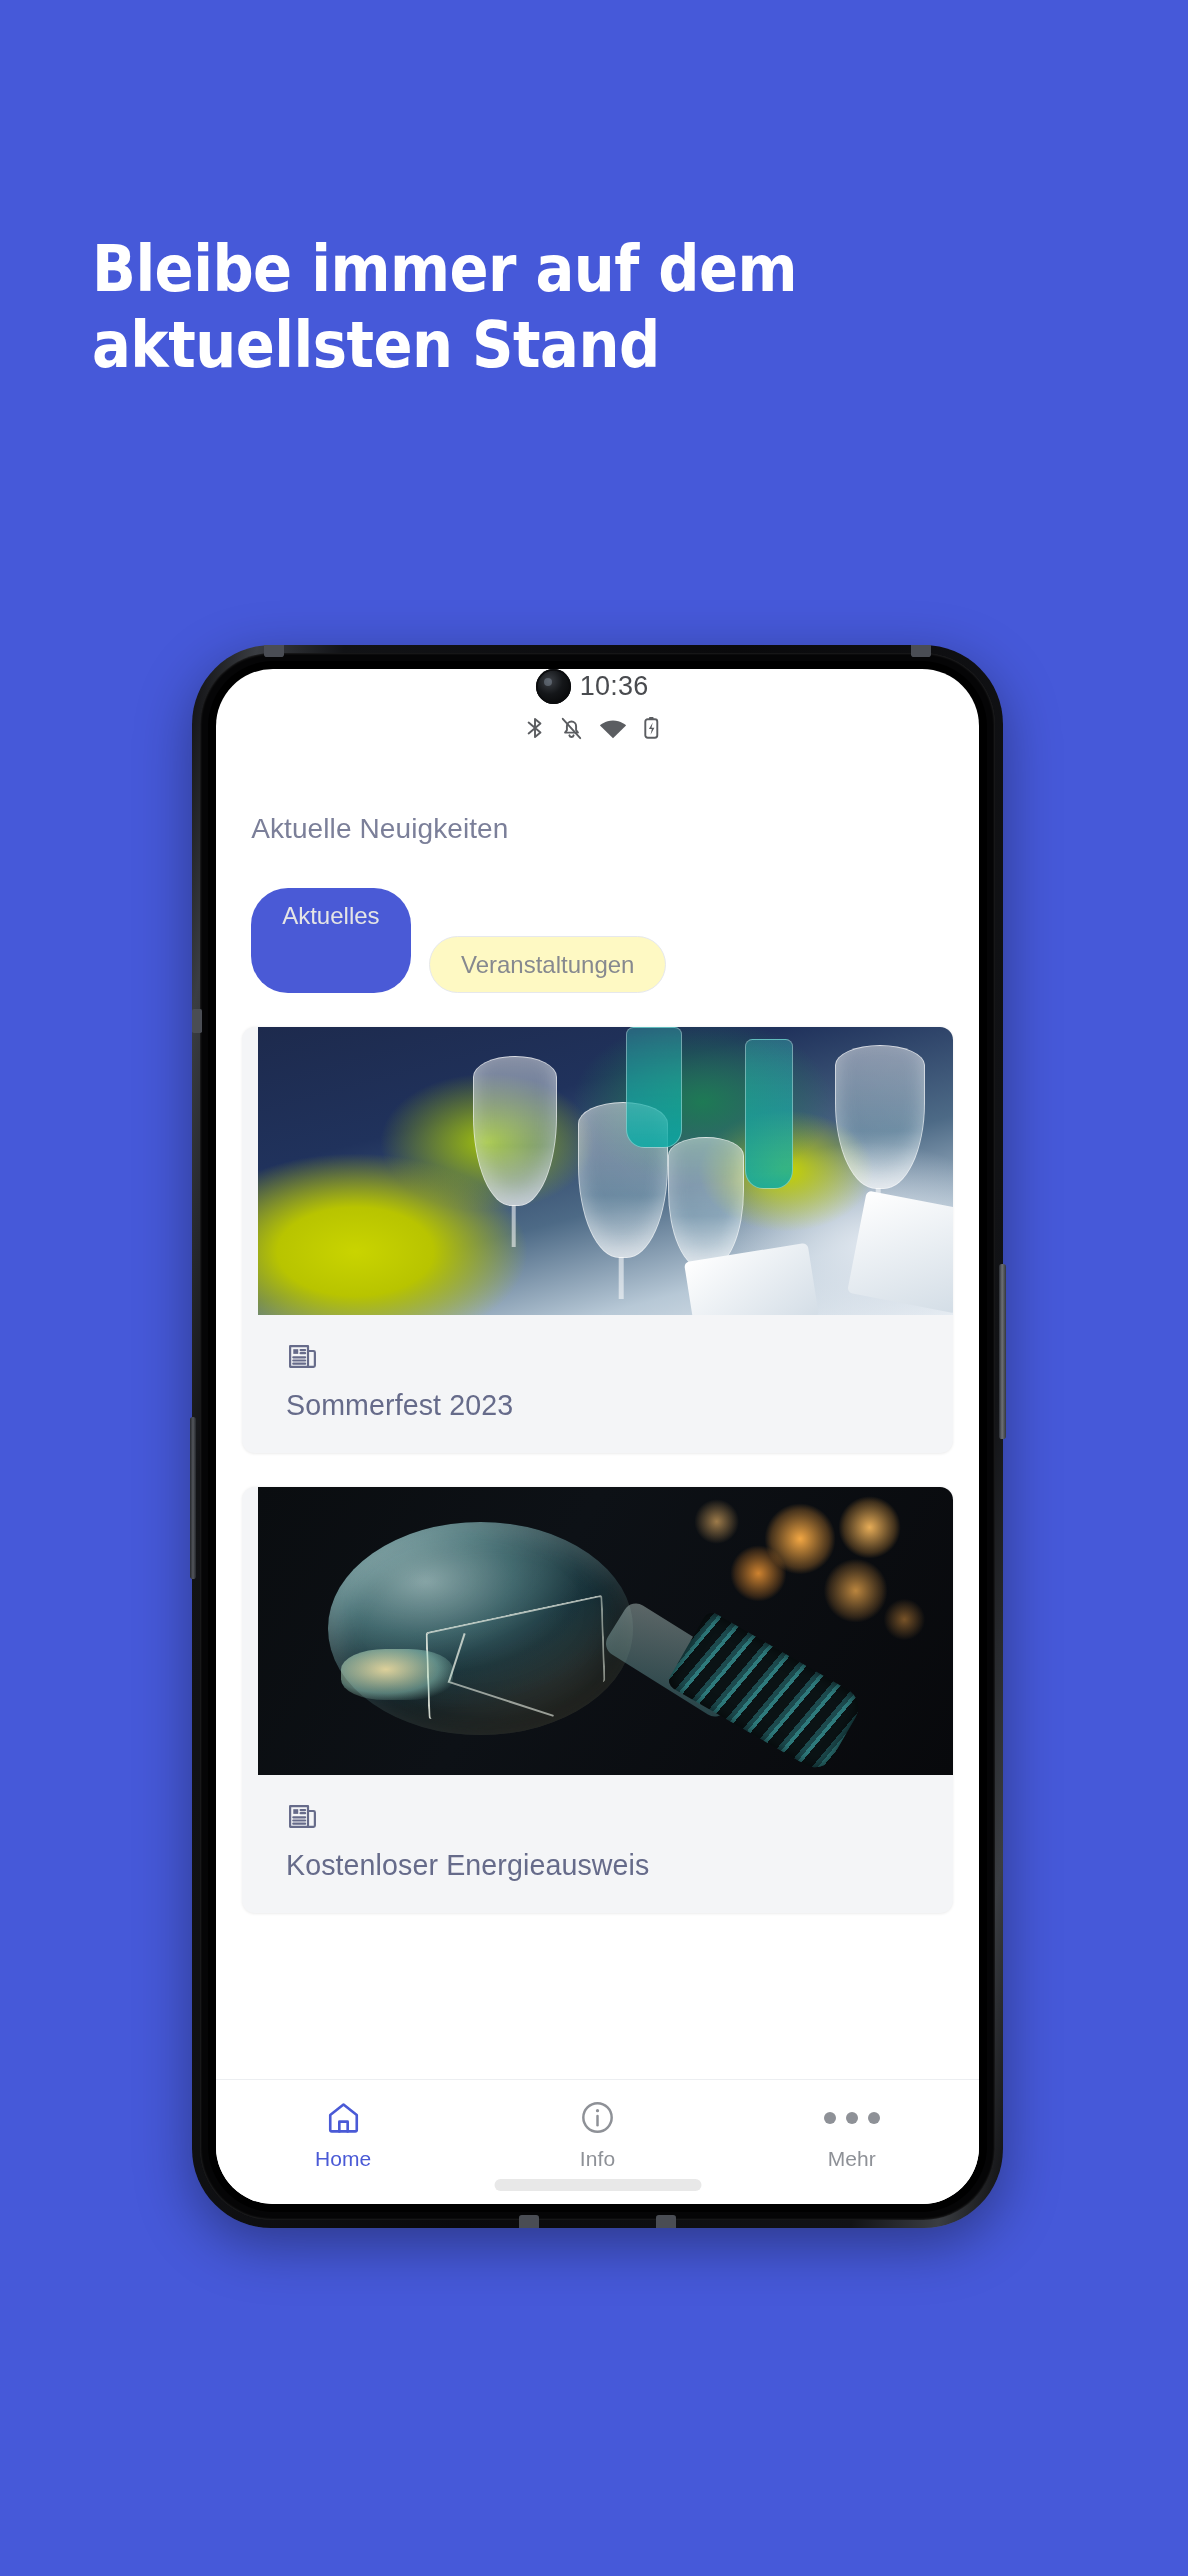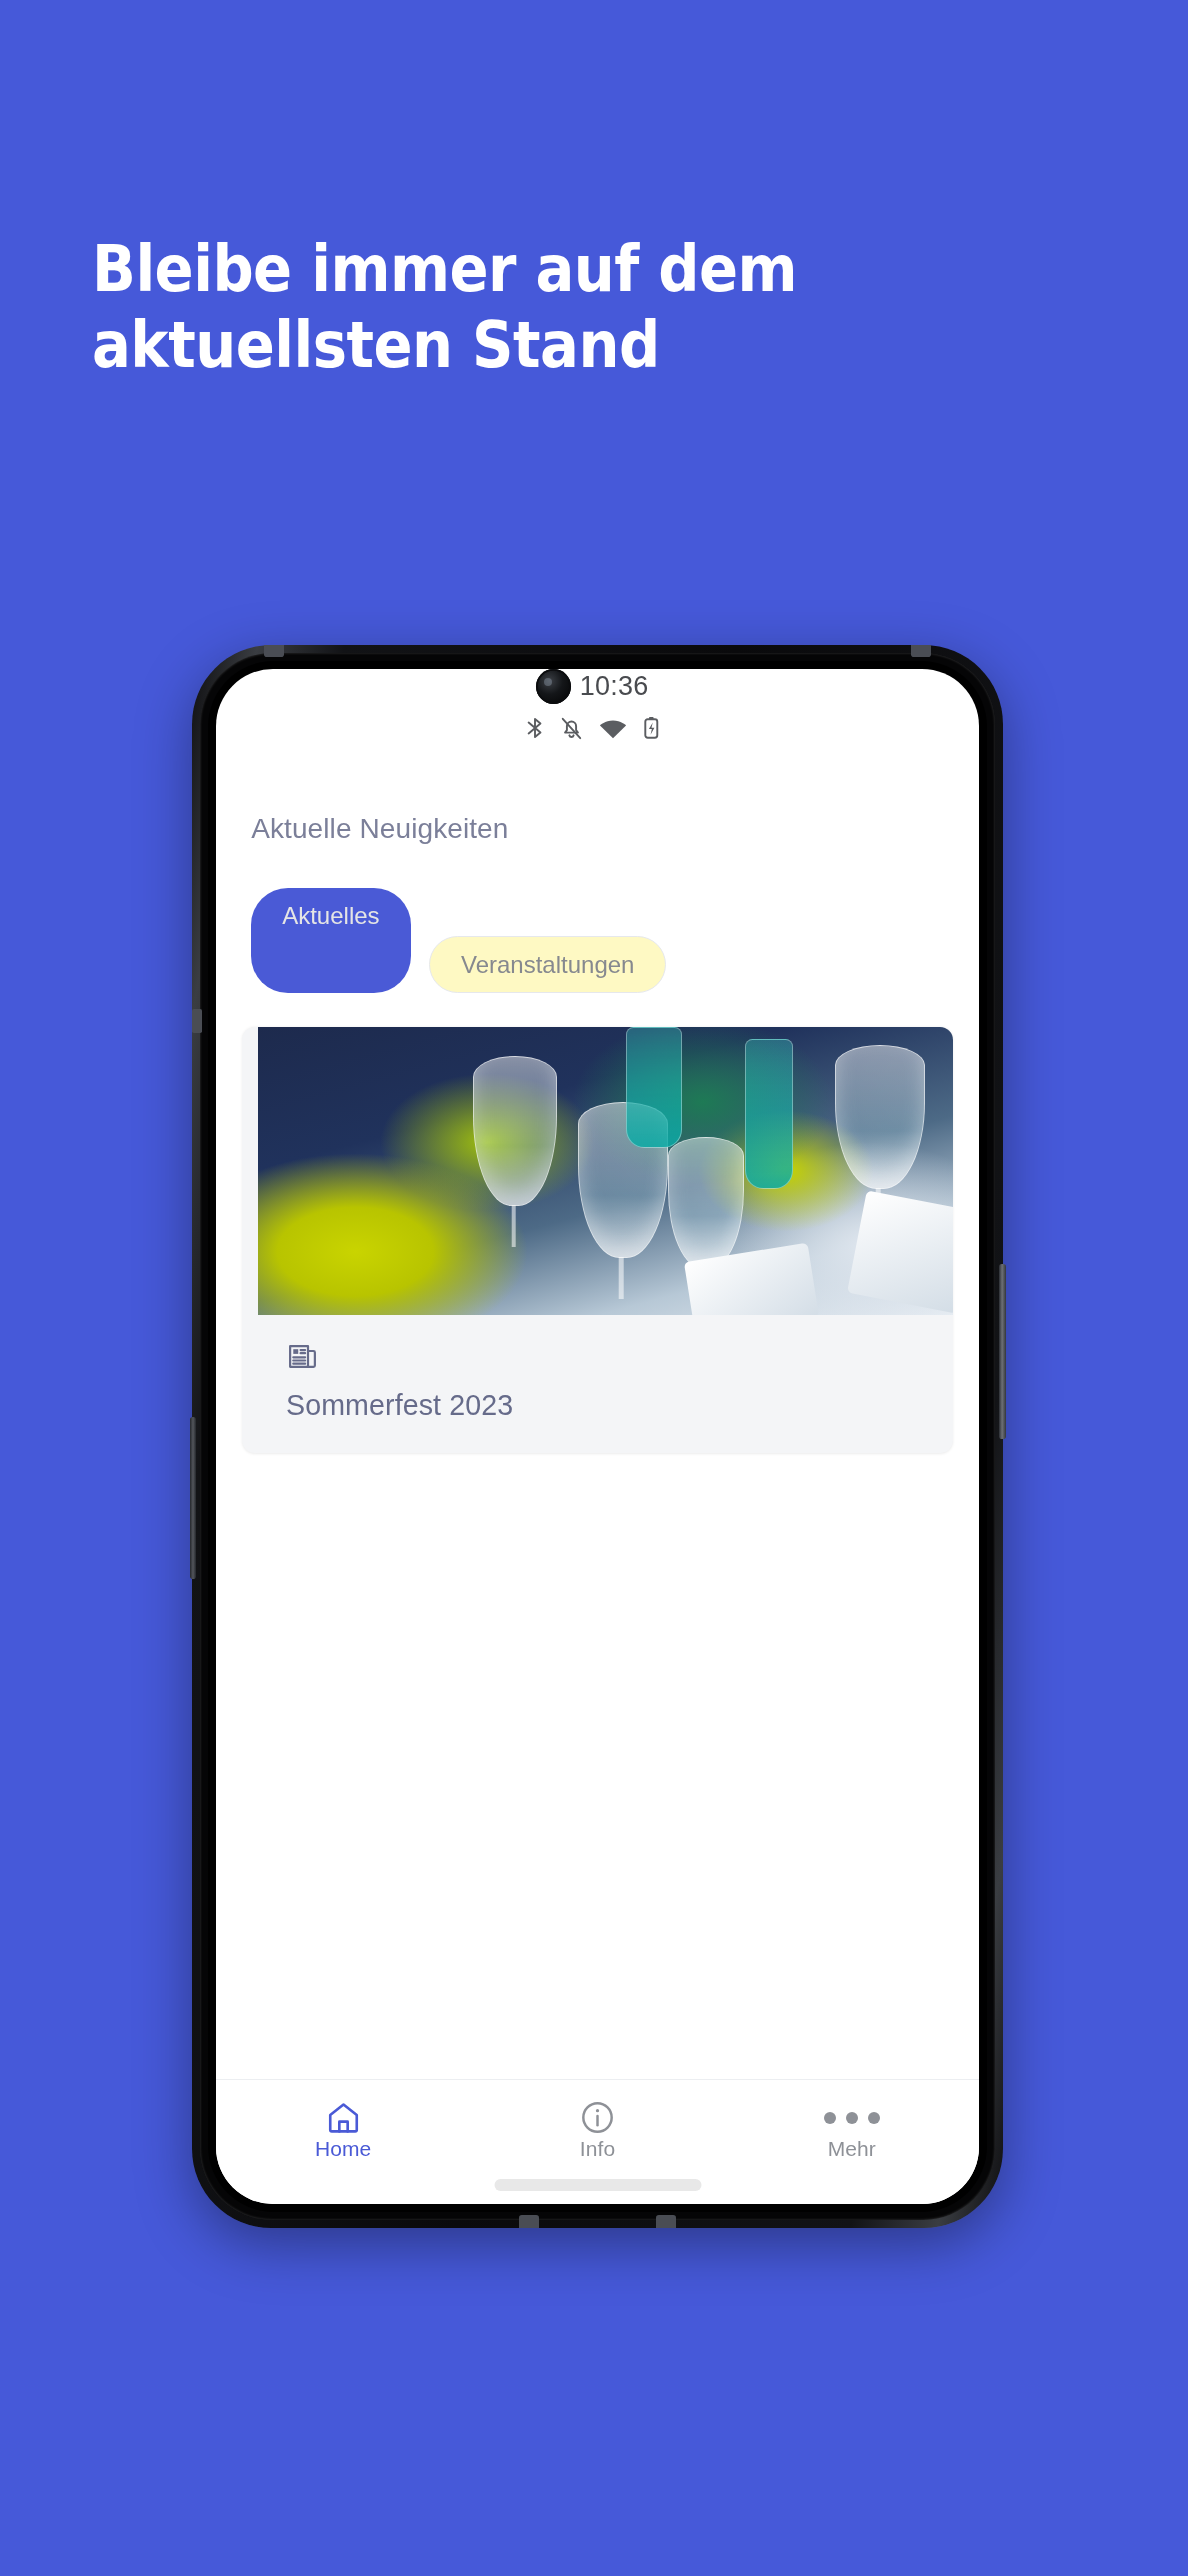--- a/index.html
+++ b/index.html
@@ -315,20 +315,21 @@
     border-top:0.9px solid #eceef1;
     display:flex;
     align-items:flex-start;
     padding-top:18.4px;
   }
   .nav-item {
     flex:1;
     display:flex;
     flex-direction:column;
     align-items:center;
+    gap:10px;
   }
   .nav-label {
     font-size:21px;
     color:#8e9197;
     letter-spacing:0.1px;
   }
   .nav-item.active .nav-label { color:#4a5ad6; }
   .nav-icon { height:39px; display:flex; align-items:center; justify-content:center; }
   .dots { display:flex; gap:10px; height:39px; align-items:center; }
   .dots i { width:12px; height:12px; border-radius:50%; background:#8e9197; display:block; }
@@ -425,20 +426,43 @@
               <path d="M3 4.5 h13 v15 H3 z"></path>
               <path d="M16 8 h4 a1 1 0 0 1 1 1 v9.5 a1 1 0 0 1-1 1 h-4"></path>
               <rect x="5.3" y="6.7" width="3.6" height="3.4" fill="#666b8a" stroke="none"></rect>
               <path d="M10.6 7.3 h3.3 M10.6 9.6 h3.3 M5.3 12.6 h8.6 M5.3 14.9 h8.6 M5.3 17.2 h8.6"></path>
             </svg>
           </div>
           <div class="card-title">Sommerfest 2023</div>
         </div>
       </div>
 
+      <div class="card">
+        <div class="card-image">
+          <div class="img-bulb">
+            <span class="bulb-glass"></span>
+            <span class="bulb-neck"></span>
+            <span class="bulb-screw"></span>
+            <span class="filament"></span>
+            <span class="filament2"></span>
+            <span class="bulb-glow"></span>
+          </div>
+        </div>
+        <div class="card-body">
+          <div class="card-icon">
+            <svg width="33" height="33" viewBox="0 0 24 24" fill="none" stroke="#666b8a" stroke-width="1.6" stroke-linecap="round" stroke-linejoin="round">
+              <path d="M3 4.5 h13 v15 H3 z"></path>
+              <path d="M16 8 h4 a1 1 0 0 1 1 1 v9.5 a1 1 0 0 1-1 1 h-4"></path>
+              <rect x="5.3" y="6.7" width="3.6" height="3.4" fill="#666b8a" stroke="none"></rect>
+              <path d="M10.6 7.3 h3.3 M10.6 9.6 h3.3 M5.3 12.6 h8.6 M5.3 14.9 h8.6 M5.3 17.2 h8.6"></path>
+            </svg>
+          </div>
+          <div class="card-title">Kostenloser Energieausweis</div>
+        </div>
+      </div>
 
     </div>
 
     <div class="bottom-nav">
 
       <div class="nav-item active">
         <span class="nav-icon">
           <svg width="37" height="37" viewBox="0 0 24 24" fill="none" stroke="#4a5ad6" stroke-width="1.7" stroke-linecap="round" stroke-linejoin="round">
             <path d="M3.4 10.4 L12 3.6 l8.6 6.8 V20 a1 1 0 0 1-1 1 H4.4 a1 1 0 0 1-1-1 z"></path>
             <path d="M9.3 21 v-6.3 h5.4 V21"></path>

